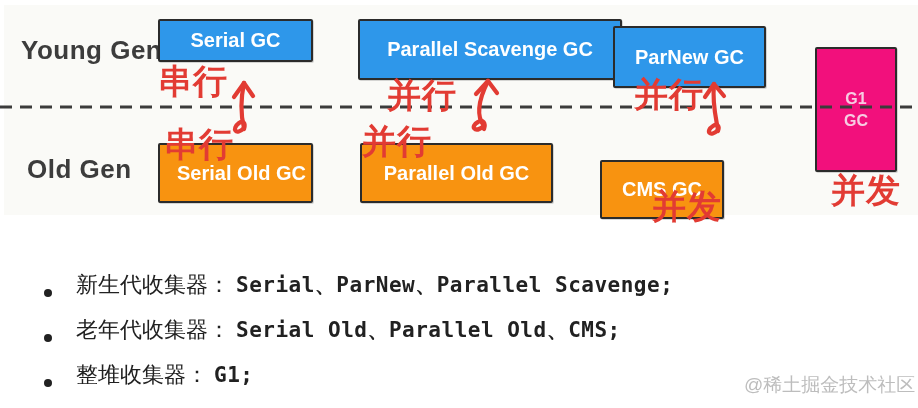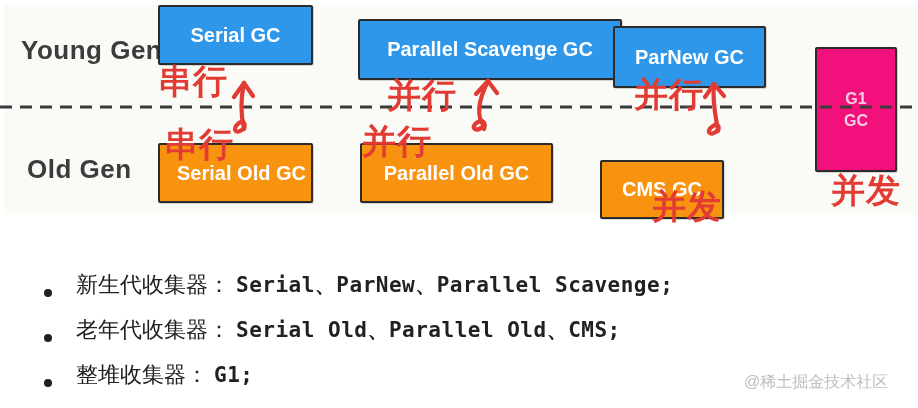--- a/index.html
+++ b/index.html
@@ -39,21 +39,21 @@
   }
   .gc-box.young { background: var(--young-box, #2E97EA); }
   .gc-box.old   { background: var(--old-box, #F89310); }
   .gc-box.g1 {
     background: var(--g1-box, #F2107C);
     color: var(--g1-text, #F6CCE2);
     flex-direction: column;
     font-size: 16px; line-height: 22px;
     left: 815px; top: 47px; width: 82px; height: 125px;
   }
-  .box-serial        { left: 158px; top: 5px;  width: 155px; height: 60px; }
+  .box-serial        { left: 158px; top: 19px;  width: 155px; height: 43px; }
   .box-ps            { left: 358px; top: 19px;  width: 264px; height: 61px; }
   .box-parnew        { left: 613px; top: 18px;  width: 153px; height: 62px; margin-top: 8px; }
   .box-serial-old    { left: 158px; top: 143px; width: 155px; height: 60px; padding-left: 12px; }
   .box-parallel-old  { left: 360px; top: 143px; width: 193px; height: 60px; }
   .box-cms           { left: 600px; top: 160px; width: 124px; height: 59px; }
 
   .dashed-line {
     position: absolute; left: 0; top: 103px; width: 918px; height: 8px;
     z-index: 3; pointer-events: none;
   }
@@ -102,21 +102,21 @@
   }
   .note-en {
     font-family: "DejaVu Sans Mono", "Liberation Mono", monospace;
     font-size: 21px;
     font-weight: bold;
     white-space: nowrap;
     letter-spacing: 0.5px;
   }
   .watermark {
     position: absolute; left: 744px; top: 372px;
-    font-size: 16px;
+    font-size: 19px;
     color: var(--watermark, #BDBDBD);
     white-space: nowrap;
     z-index: 6;
   }
 </style>
 </head>
 <body>
 
 <div class="stage">
 

